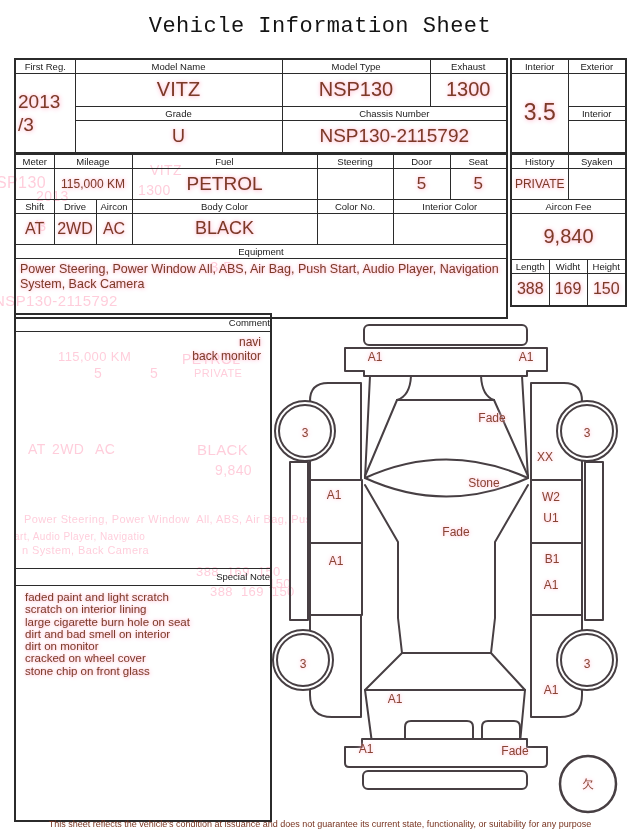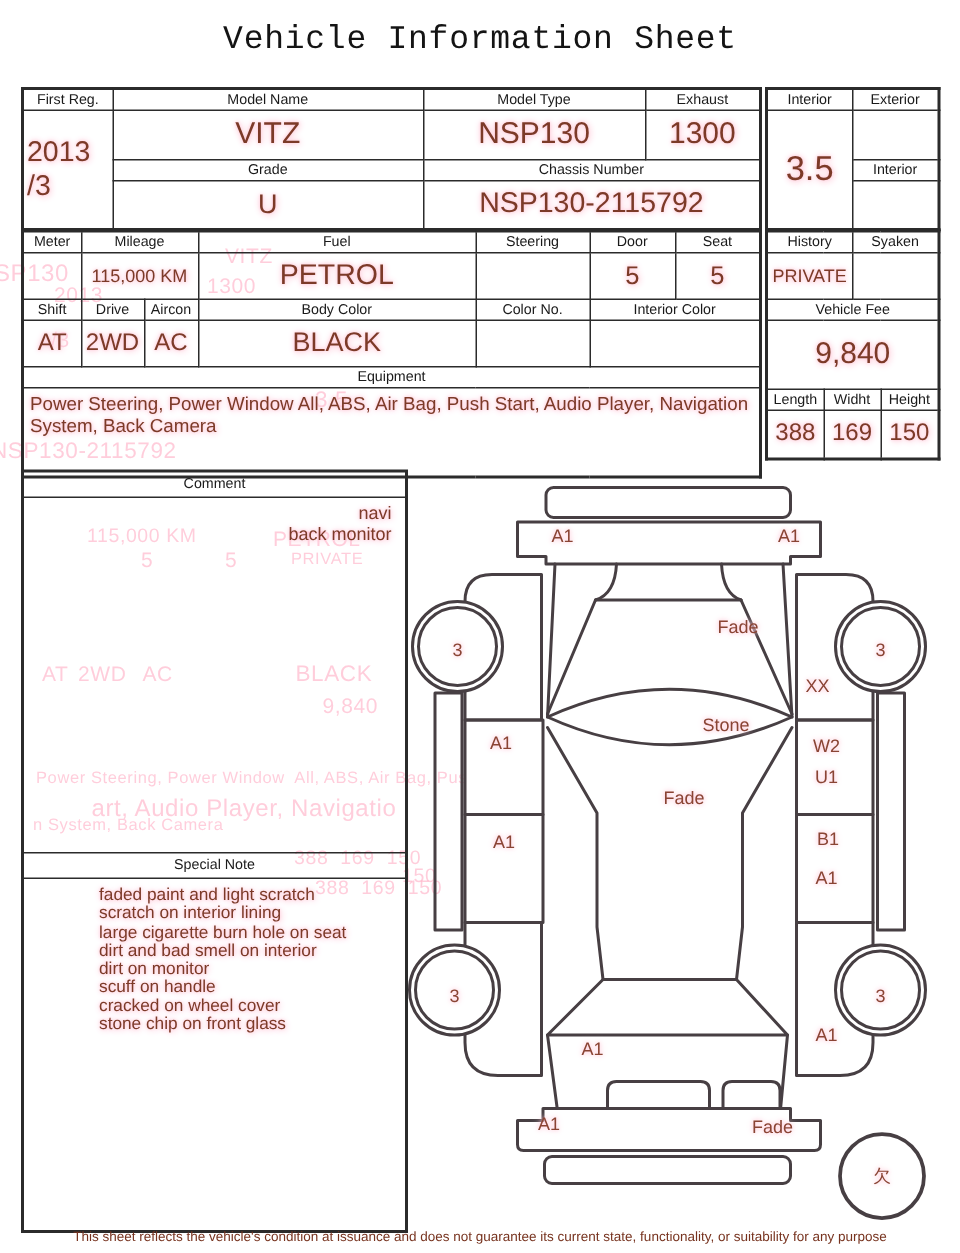--- a/index.html
+++ b/index.html
@@ -34,28 +34,28 @@
     font-size:12.5px; line-height:15px; word-break:break-all;
   }
 
   
   .cbox {
     position:absolute; left:14px; top:313px; width:254px; height:505px;
     border:2px solid #2b2b2b;
   }
   .bandhead {
     position:absolute; left:0; width:100%; height:16px; line-height:15px;
-    text-align:center; font-size:9.5px; color:#1a1a1a;
+    text-align:right; font-size:9.5px; color:#1a1a1a;
   }
   .chead { top:0; border-bottom:1.5px solid #2b2b2b; }
   .shead { top:253px; border-top:1.5px solid #2b2b2b; border-bottom:1.5px solid #2b2b2b; }
   .ccontent { position:absolute; left:0; top:17px; width:100%; padding:4px 9px; box-sizing:border-box; }
   .ccontent div { font-size:12px; line-height:13.5px;text-align:right; }
   .scontent { position:absolute; left:0; top:271px; width:100%; padding:5px 9px; box-sizing:border-box; }
-  .scontent div { font-size:11.5px; line-height:12.3px;margin-left:41px; }
+  .scontent div { font-size:11.5px; line-height:12.3px; }
 
   
   .footer {
     position:absolute; left:0; top:819px; width:100%;
     text-align:center; font-size:9px; color:#77331f;
   }
 
   
   .ghostlayer { position:absolute; inset:0; pointer-events:none; }
   .ghost {
@@ -90,21 +90,21 @@
       <span class="ghost" style="left: 182px; top: 351px; font-size: 14px;">PETROL</span>
       <span class="ghost" style="left: 94px; top: 365px; font-size: 14px;">5</span>
       <span class="ghost" style="left: 150px; top: 365px; font-size: 14px;">5</span>
       <span class="ghost" style="left: 194px; top: 367px; font-size: 11px;">PRIVATE</span>
       <span class="ghost" style="left: 28px; top: 441px; font-size: 14px;">AT</span>
       <span class="ghost" style="left: 52px; top: 441px; font-size: 14px;">2WD</span>
       <span class="ghost" style="left: 95px; top: 441px; font-size: 14px;">AC</span>
       <span class="ghost" style="left: 197px; top: 441px; font-size: 15px;">BLACK</span>
       <span class="ghost" style="left: 215px; top: 462px; font-size: 14px;">9,840</span>
       <span class="ghost" style="left: 24px; top: 513px; font-size: 11px;">Power Steering, Power Window  All, ABS, Air Bag, Pus</span>
-      <span class="ghost" style="left: 14px; top: 531px; font-size: 16px; margin-left: 47px;">art, Audio Player, Navigatio</span>
+      <span class="ghost" style="left: 14px; top: 531px; font-size: 10px;">art, Audio Player, Navigatio</span>
       <span class="ghost" style="left: 22px; top: 544px; font-size: 11px;">n System, Back Camera</span>
       <span class="ghost" style="left: 196px; top: 564px; font-size: 13px;">388  169  150</span>
       <span class="ghost" style="left: 210px; top: 584px; font-size: 13px;">388  169  150</span>
       <span class="ghost" style="left: 268px; top: 576px; font-size: 13px;">150</span>
     </div>
 
   <div class="title">Vehicle Information Sheet</div>
 
   <table class="tbl" style="left:14px; top:58px; width:492px; height:94px;">
     <colgroup>
@@ -225,21 +225,21 @@
     <tbody>
         <tr style="height:14px">
       <th colspan="2">History</th>
       <th colspan="2">Syaken</th>
     </tr>
     <tr style="height:31px">
       <td colspan="2" class="val v12">PRIVATE</td>
       <td colspan="2"></td>
     </tr>
     <tr style="height:14px">
-      <th colspan="4">Vehicle Fee</th>
+      <th colspan="4">Aircon Fee</th>
     </tr>
     <tr style="height:46px">
       <td colspan="4" class="val v20">9,840</td>
     </tr>
     <tr style="height:14px">
       <th>Length</th>
       <th colspan="2">Widht</th>
       <th>Height</th>
     </tr>
     <tr style="height:33px">
@@ -258,21 +258,20 @@
         <div>back monitor</div>
       </div>
     <div class="bandhead shead">Special Note</div>
     <div class="scontent val">
 
     <div>faded paint and light scratch</div>
         <div>scratch on interior lining</div>
         <div>large cigarette burn hole on seat</div>
         <div>dirt and bad smell on interior</div>
         <div>dirt on monitor</div>
-        <div>scuff on handle</div>
         <div>cracked on wheel cover</div>
         <div>stone chip on front glass</div>
       </div>
   </div>
 
   <svg class="diagram" width="370" height="505" viewBox="0 0 370 505">
     <g class="line">
 
       <rect x="94" y="10" width="163" height="20" rx="5" class="fillw"></rect>
 

